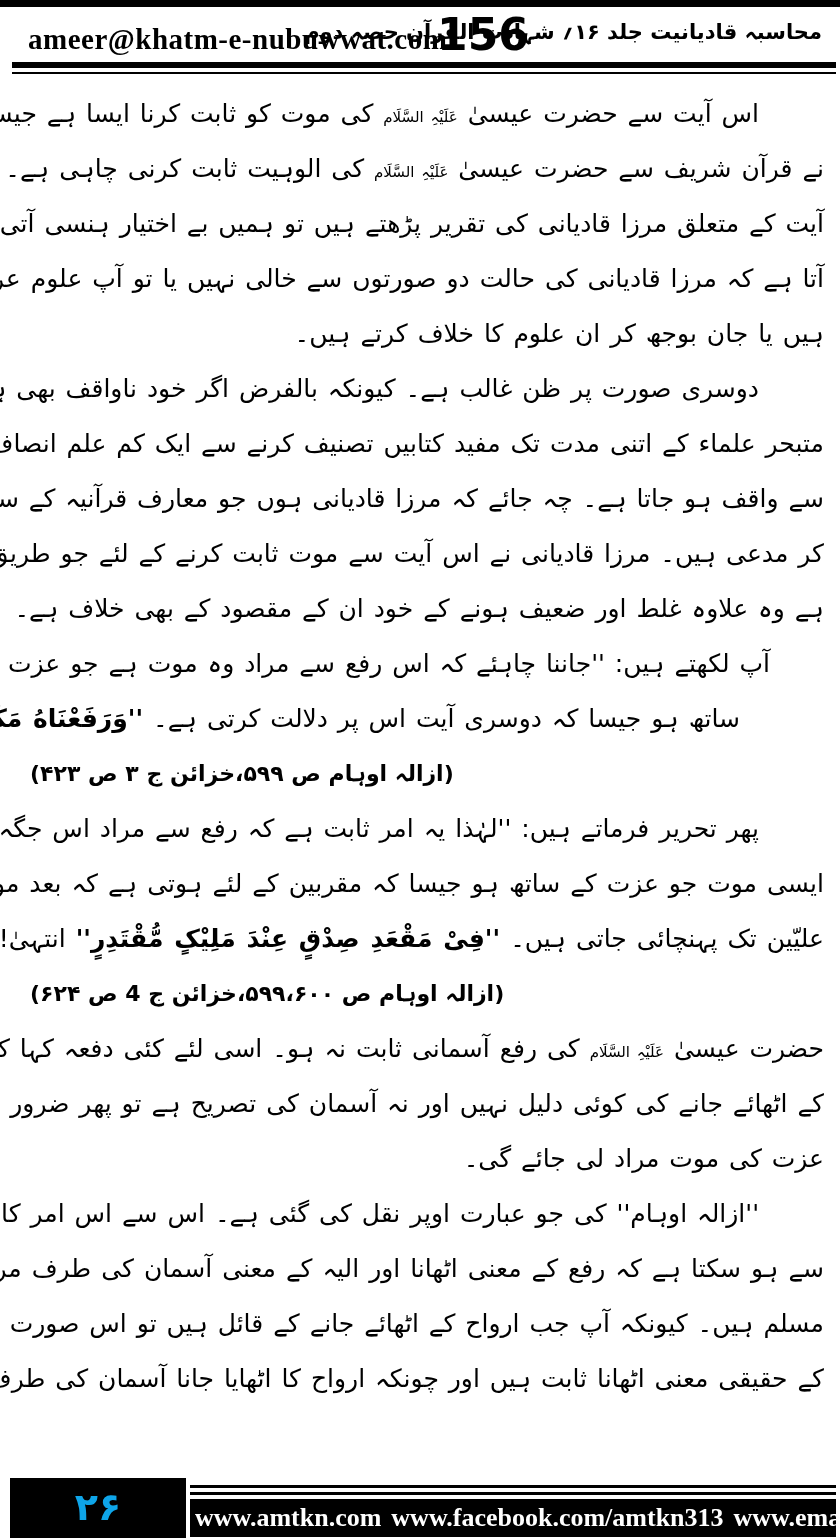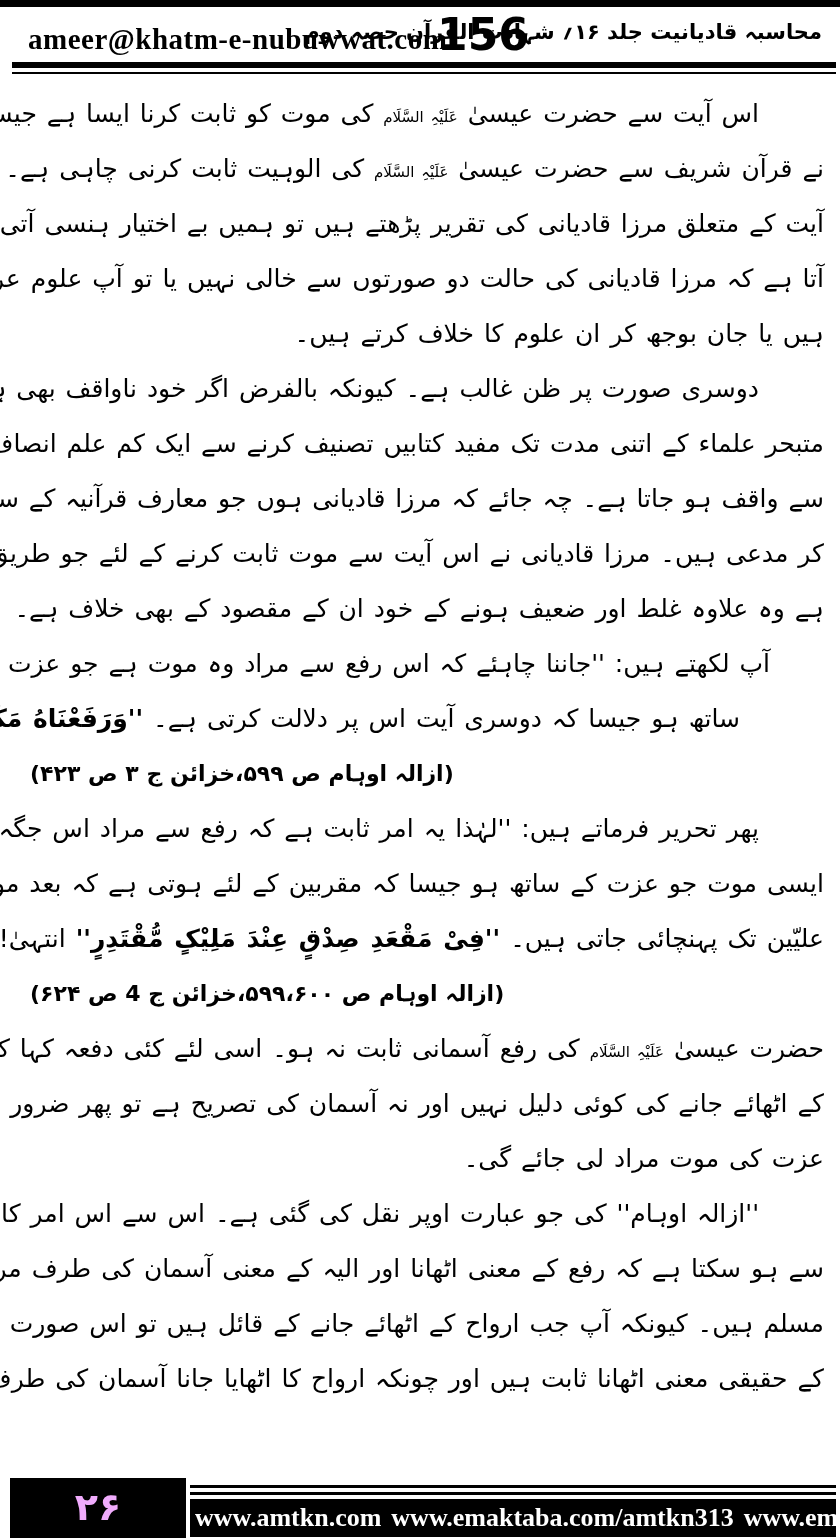--- a/index.html
+++ b/index.html
@@ -40,21 +40,21 @@
   .cite {
     direction:rtl; font-size:22px; font-weight:bold; line-height:55px; height:55px;
     padding:0 30px; text-align:left; text-align-last:left;
   }
   .ar    { font-weight:bold; }
   .small { font-size:15px; }
 
   
   .footer { position:absolute; left:0; top:1474px; width:840px; height:66px; background:#fff; }
   .f-num-box { position:absolute; left:10px; top:4px; width:176px; height:60px; background:#000;
-               color:#f0abfc; text-align:center; font-weight:bold; font-size:38px; line-height:58px; }
+               color:#0ea5e9; text-align:center; font-weight:bold; font-size:38px; line-height:58px; }
   .f-line1 { position:absolute; left:190px; top:11px; width:646px; height:3px; background:#000; }
   .f-line2 { position:absolute; left:190px; top:18px; width:646px; height:3px; background:#000; }
   .f-bar   { position:absolute; left:190px; top:25px; width:646px; height:38px; background:#000;
              color:#fff; text-align:center; font-family:"Liberation Serif", serif;
              font-weight:bold; font-size:26px; line-height:38px; white-space:nowrap; }
   .f-bar span { padding:0 5px;margin-top:41px; }
 </style>
 </head>
 <body>
 
@@ -99,16 +99,16 @@
     <div class="bline first">''ازالہ اوہام'' کی جو عبارت اوپر نقل کی گئی ہے۔ اس سے اس امر کا فیصلہ آسانی</div>
     <div class="bline">سے ہو سکتا ہے کہ رفع کے معنی اٹھانا اور الیہ کے معنی آسمان کی طرف مرزا قادیانی کے نزدیک</div>
     <div class="bline">مسلم ہیں۔ کیونکہ آپ جب ارواح کے اٹھائے جانے کے قائل ہیں تو اس صورت میں رفع</div>
     <div class="bline">کے حقیقی معنی اٹھانا ثابت ہیں اور چونکہ ارواح کا اٹھایا جانا آسمان کی طرف ہوتا ہے۔ جیسا کہ</div>
   </div>
 
   <div class="footer">
     <div class="f-num-box">۲۶</div>
     <div class="f-line1"></div>
     <div class="f-line2"></div>
-    <div class="f-bar"><span>www.amtkn.com</span><span>www.emaktaba.com/amtkn313</span><span>www.emaktaba.info</span></div>
+    <div class="f-bar"><span>www.amtkn.com</span><span>www.facebook.com/amtkn313</span><span>www.emaktaba.info</span></div>
   </div>
 
 </div>
 
 </body></html>

